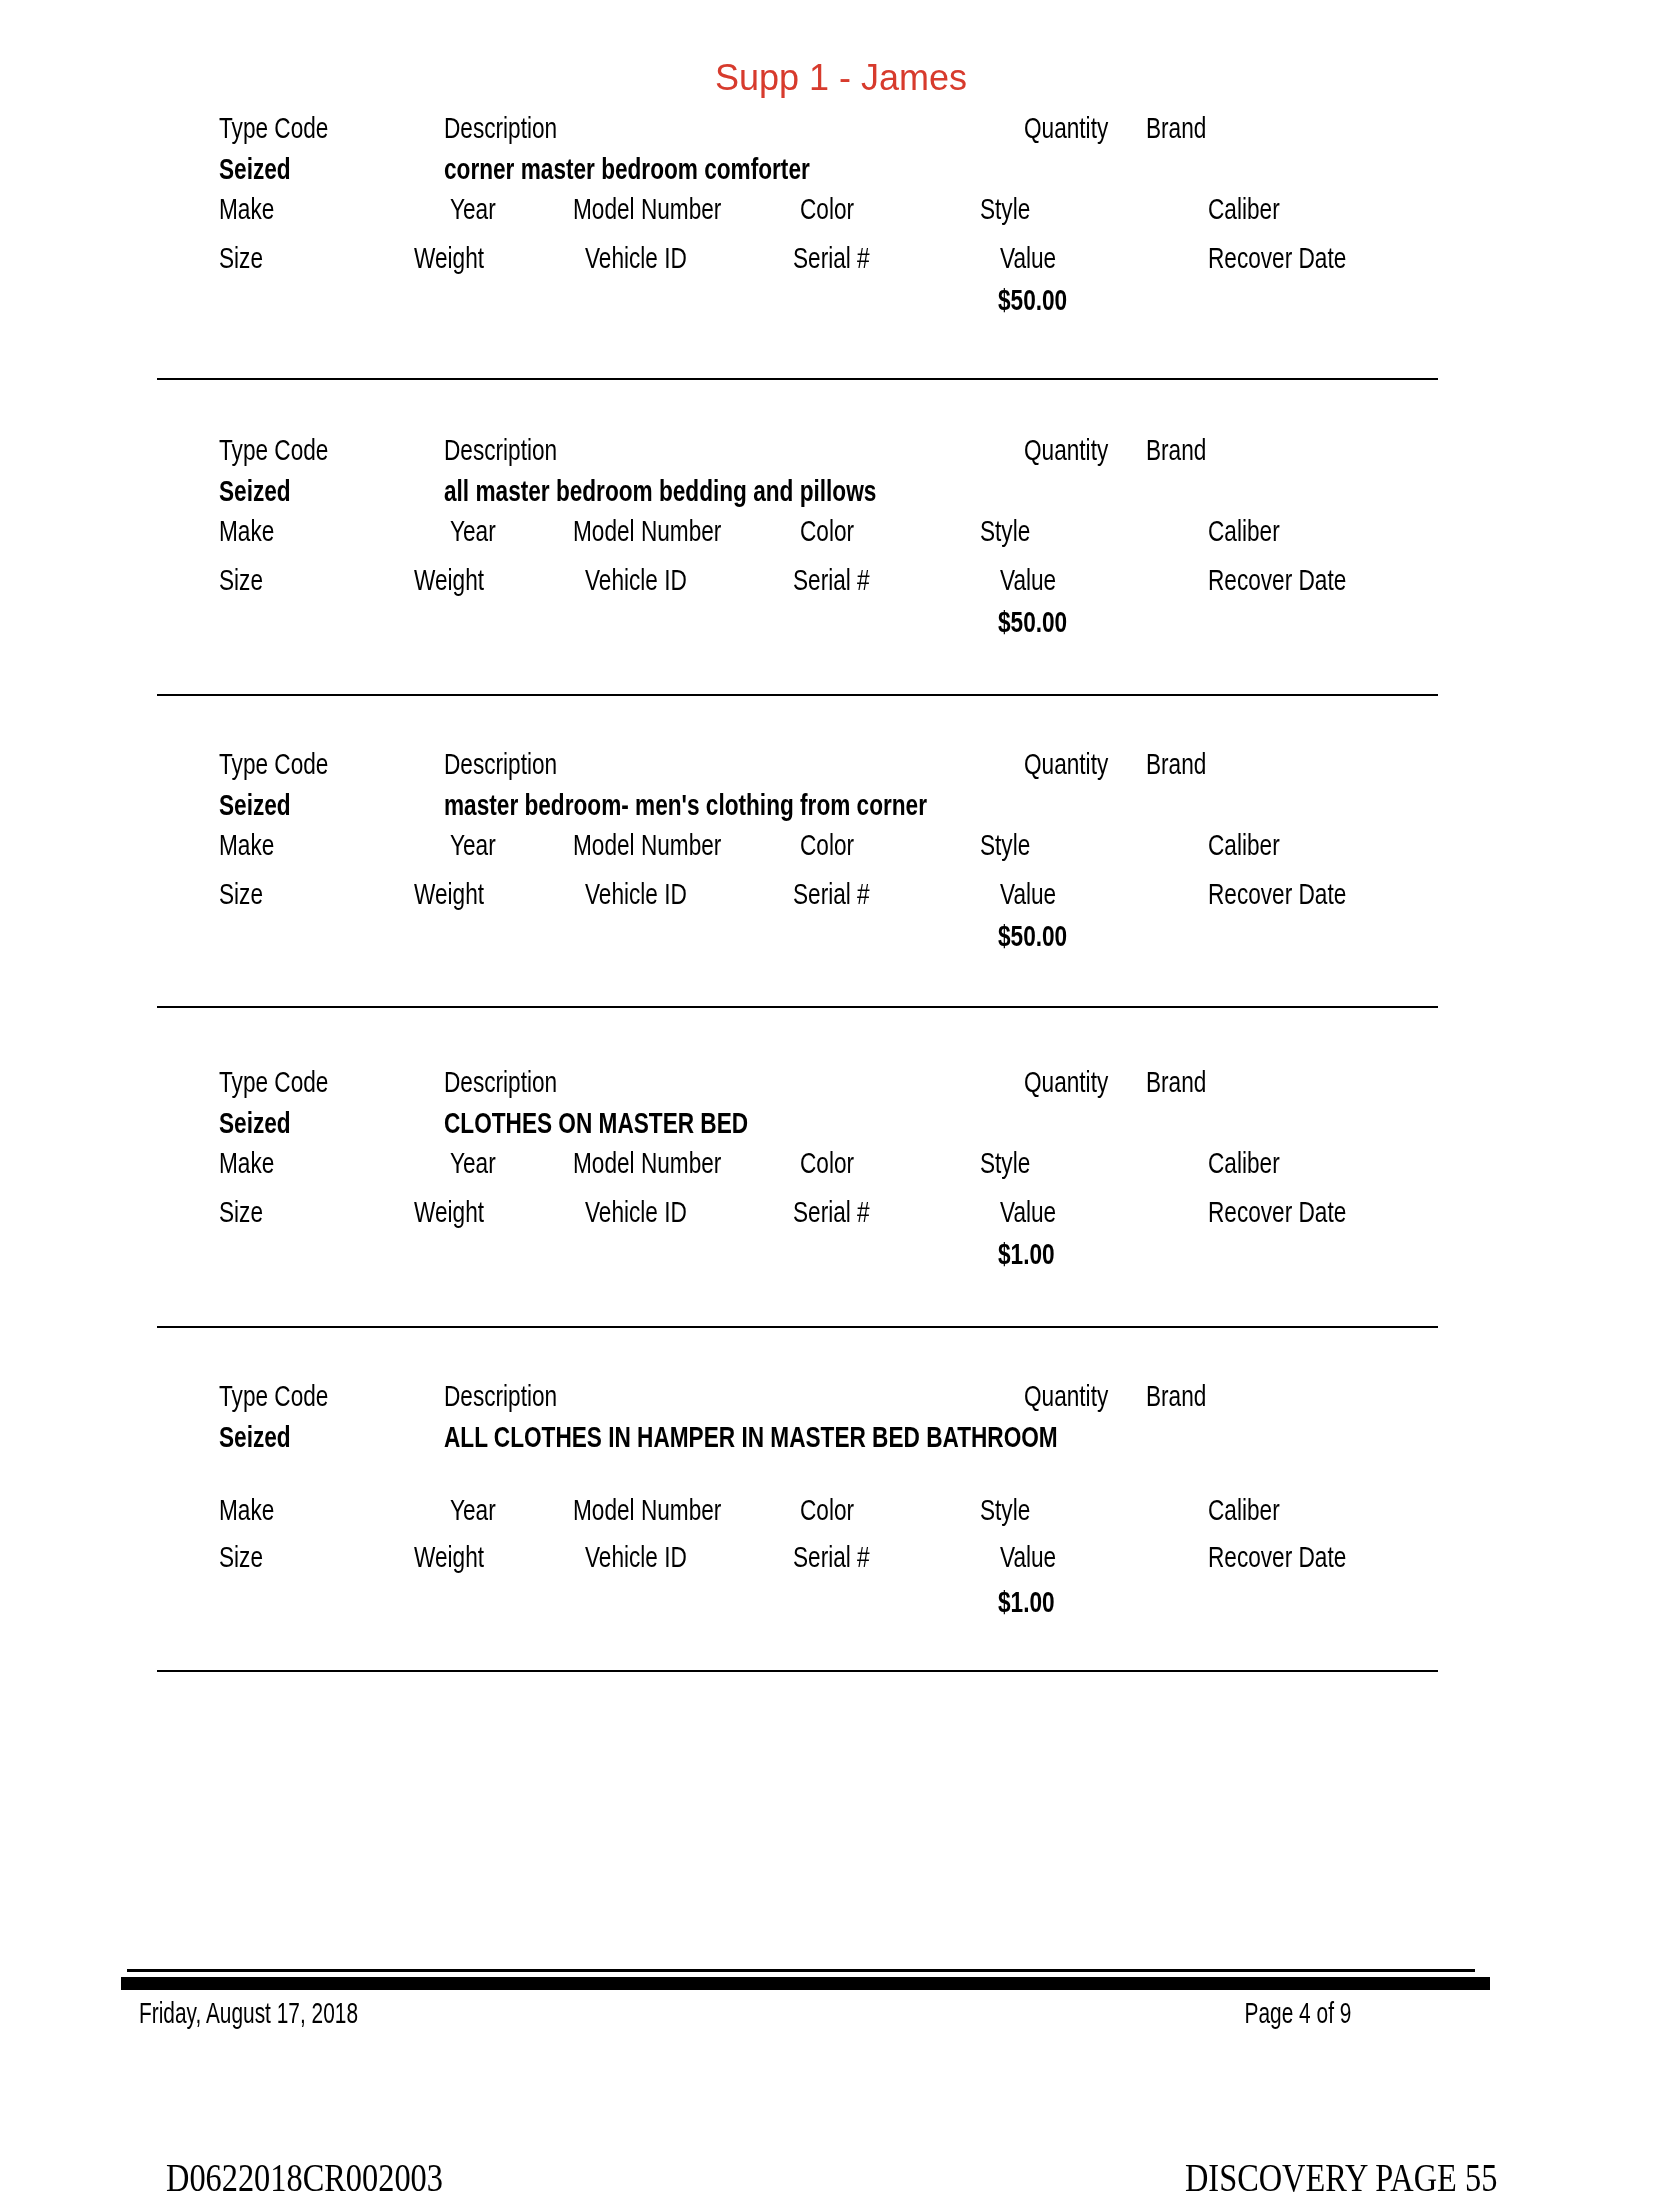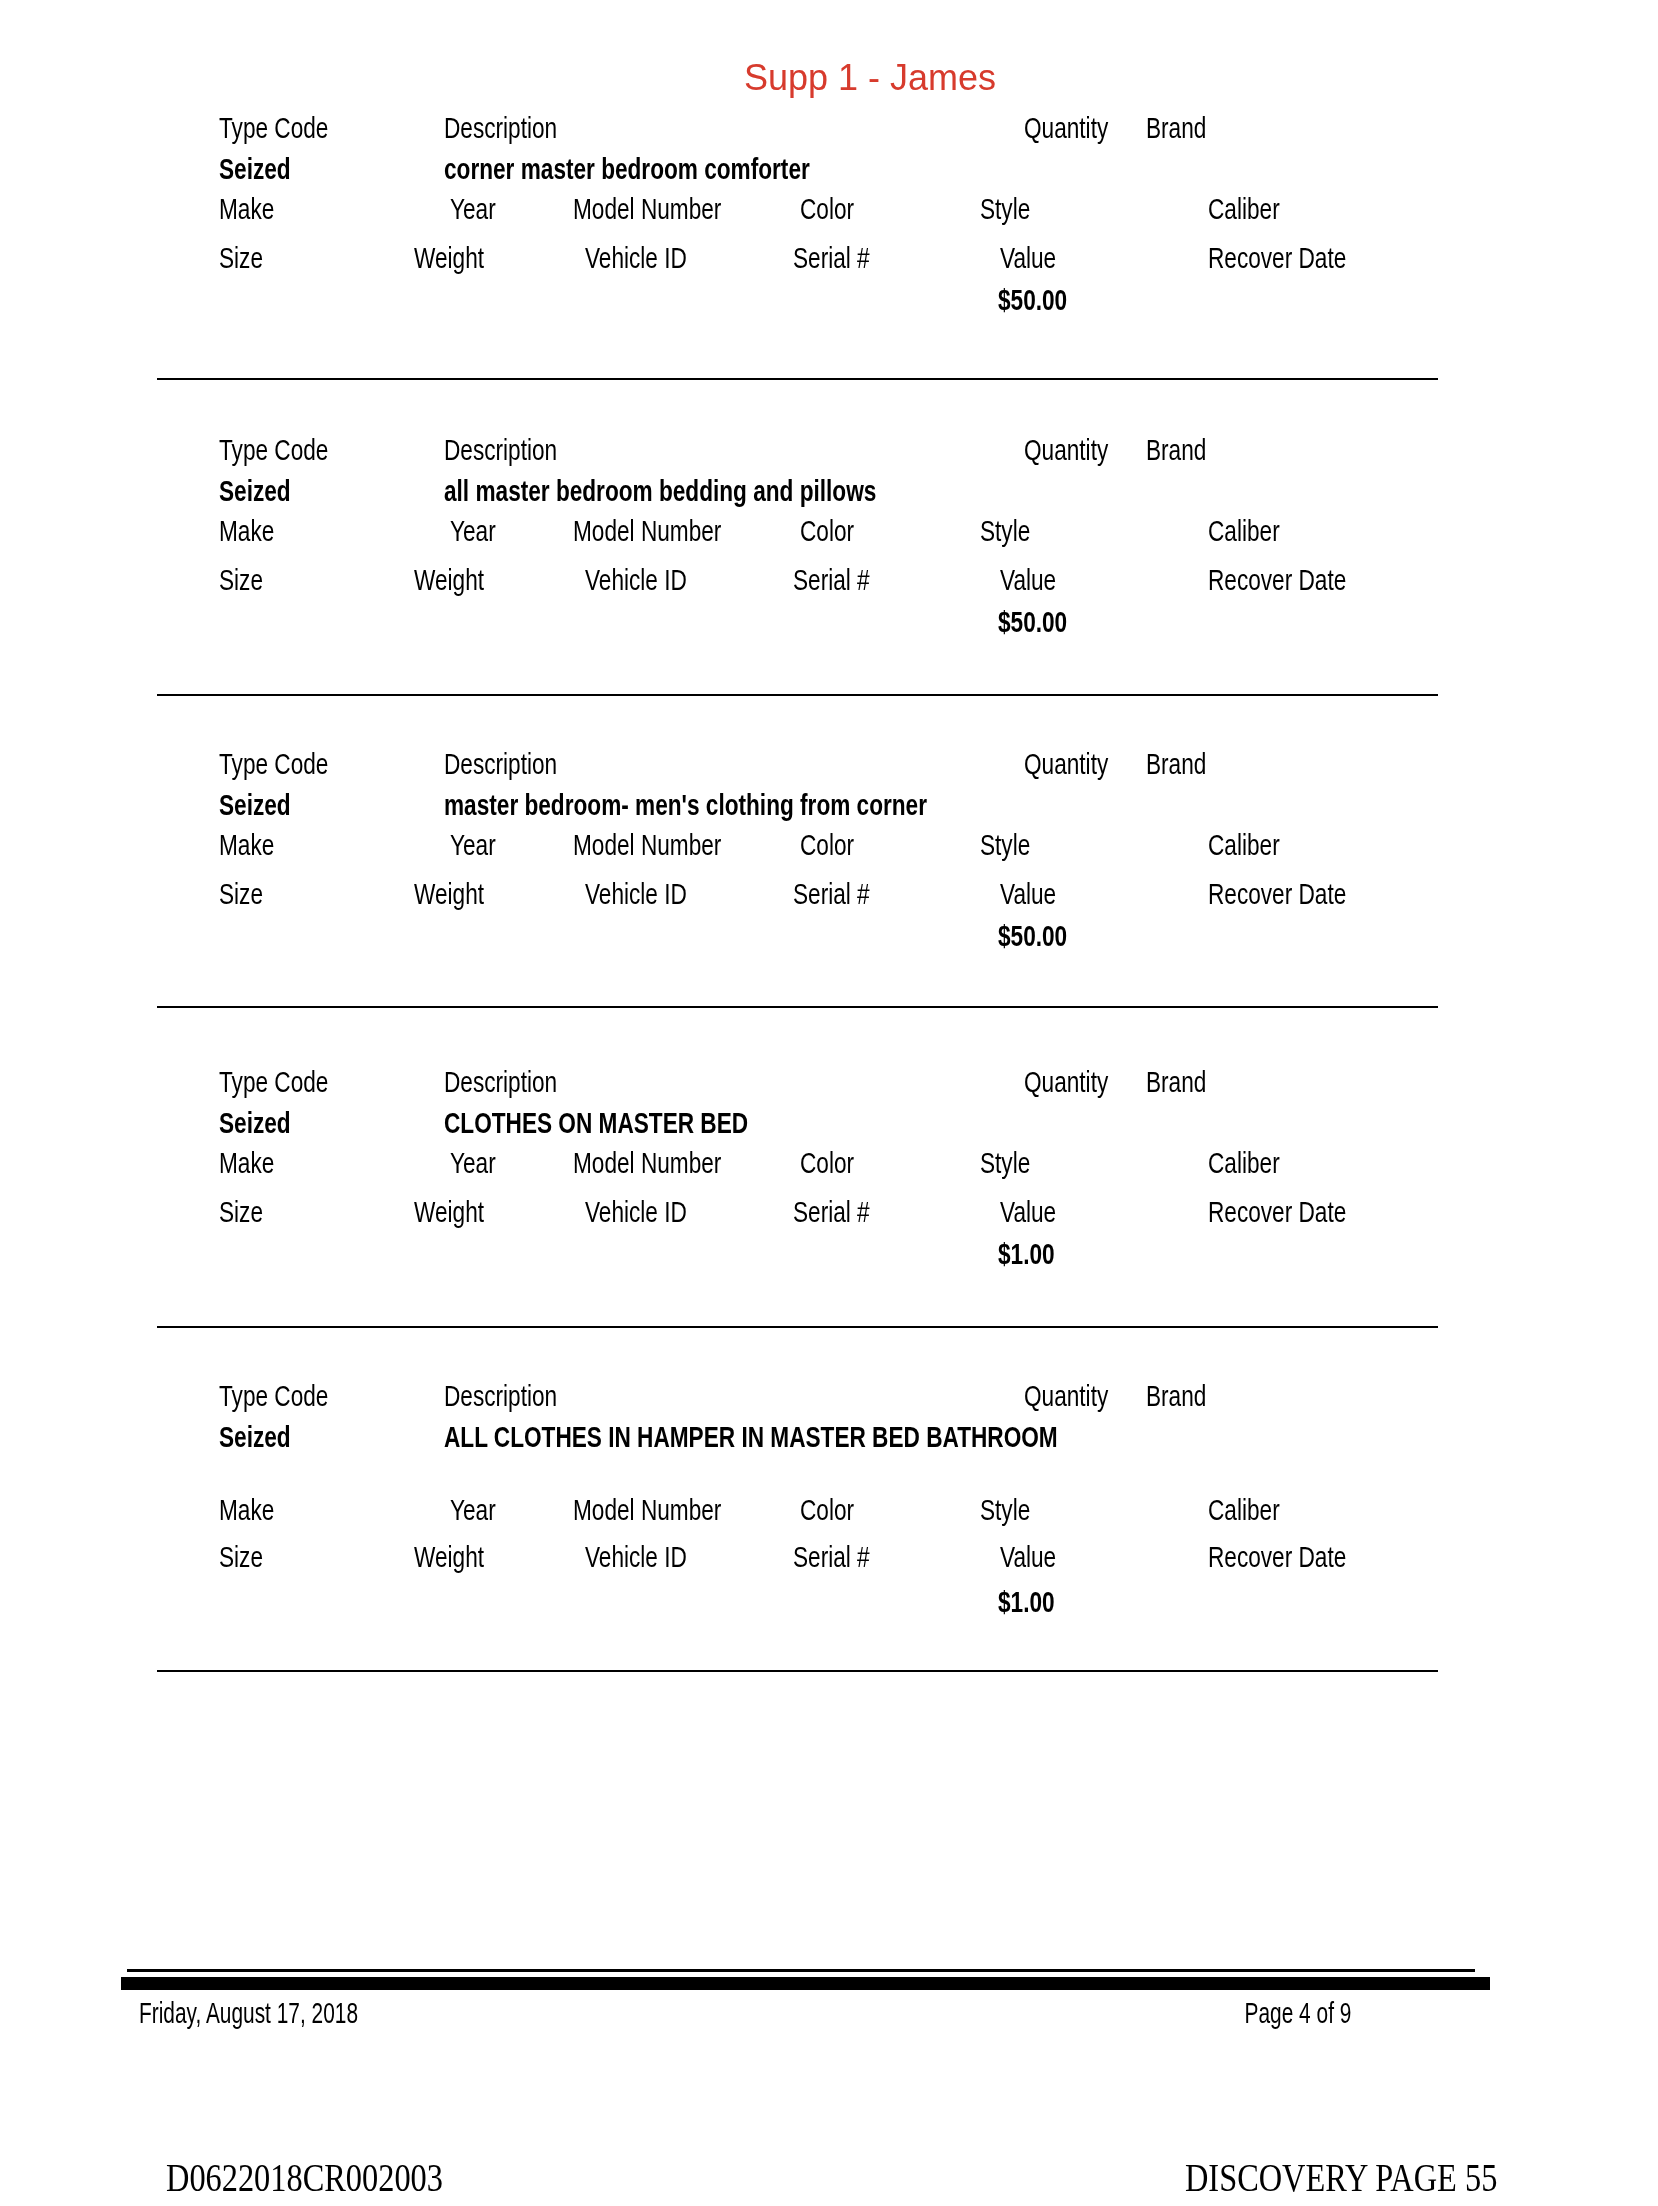--- a/index.html
+++ b/index.html
@@ -5,21 +5,21 @@
   html,body{margin:0;padding:0;background:#ffffff;}
   .page{
     position:relative;
     width:1659px;height:2206px;
     background:#ffffff;
     font-family:"Liberation Sans",sans-serif;
     color:#000;
     overflow:hidden;
   }
   .title{
-    position:absolute;top:57px;left:870px;
+    position:absolute;top:57px;left:841px;
     transform:translateX(-50%);
     font-size:36px;font-weight:normal;margin:0;
     white-space:nowrap;
   }
   .block{position:absolute;left:0;width:100%;height:0;}
   .cell{
     position:absolute;
     font-size:29px;line-height:38px;
     white-space:nowrap;
     transform:scaleX(0.78);transform-origin:0 0;

